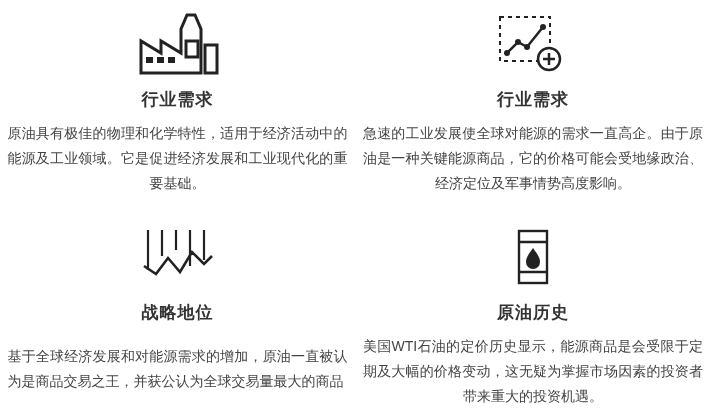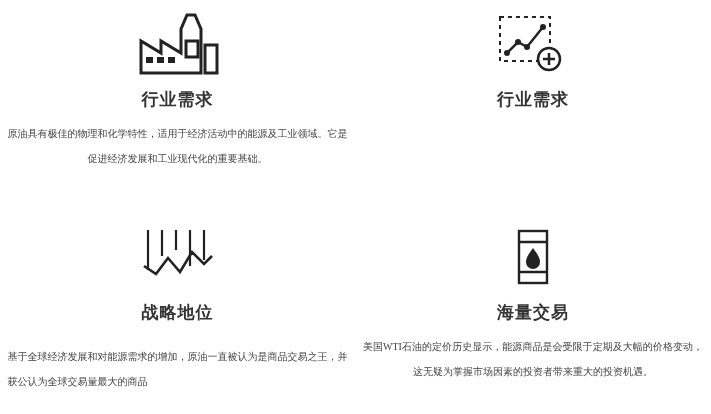--- a/index.html
+++ b/index.html
@@ -42,33 +42,33 @@
   .card-title {
     font-size: 17px;
     font-weight: bold;
     color: #333333;
     letter-spacing: 1px;
     margin-top: 4px;
     margin-bottom: 10px;
     text-align: center;
   }
   .card-body {
-    font-size: 10px;
+    font-size: 14px;
     line-height: 25px;
     color: #444444;
     text-align: center;
     width: 100%;
     max-width: 340px;
     word-break: break-all;
   }
   
   .cell-0 .card-body { text-align: justify; text-align-last: center; }
   .cell-1 .card-body { text-align: justify; text-align-last: center; }
   .cell-2 .card-body { text-align: justify; text-align-last: left; margin-top: 10px; }
-  .cell-3 .card-body { text-align: justify; text-align-last: center; font-family: Liberation Serif, serif; }
+  .cell-3 .card-body { text-align: justify; text-align-last: center; }
   .cell-2 .icon-wrap, .cell-3 .icon-wrap { margin-top: 10px; }
 </style>
 </head>
 <body>
 
 <div class="grid">
 
   <div class="cell cell-0">
     <div class="icon-wrap">
       <svg width="86" height="66" viewBox="0 0 86 66" fill="none" stroke="#222" stroke-width="3">
@@ -91,20 +91,21 @@
         <polyline points="13,42 24,31 33,36 49,16" fill="none" stroke="#222" stroke-width="2.5"></polyline>
         <circle cx="13" cy="42" r="3" fill="#222" stroke="none"></circle>
         <circle cx="24" cy="31" r="3" fill="#222" stroke="none"></circle>
         <circle cx="33" cy="36" r="3" fill="#222" stroke="none"></circle>
         <circle cx="49" cy="16" r="3" fill="#222" stroke="none"></circle>
         <circle cx="55" cy="48" r="11" fill="#fff" stroke="#222" stroke-width="2.5"></circle>
         <path d="M55 42 V54 M49 48 H61" stroke="#222" stroke-width="2.5"></path>
       </svg>
     </div>
     <div class="card-title">行业需求</div>
+    <div class="card-body">急速的工业发展使全球对能源的需求一直高企。由于原油是一种关键能源商品，它的价格可能会受地缘政治、经济定位及军事情势高度影响。</div>
   </div>
 
   <div class="cell cell-2">
     <div class="icon-wrap">
       <svg width="80" height="62" viewBox="0 0 80 62" fill="none" stroke="#222" stroke-width="2.2">
         <path d="M10 4 V44 M24 4 V30 M38 4 V24 M52 4 V40 M66 4 V34"></path>
         <polyline points="6,40 18,48 30,32 42,46 54,26 66,38 74,30" stroke-width="2.6"></polyline>
       </svg>
     </div>
     <div class="card-title">战略地位</div>
@@ -112,17 +113,17 @@
   </div>
 
   <div class="cell cell-3">
     <div class="icon-wrap">
       <svg width="54" height="62" viewBox="0 0 54 62" fill="none" stroke="#222" stroke-width="2.4">
         <rect x="13" y="5" width="28" height="52" fill="none"></rect>
         <path d="M13 16 H41 M13 46 H41"></path>
         <path d="M27 22 C22 29 20 32 20 36 a7 7 0 0 0 14 0 c0-4-2-7-7-14 Z" fill="#222" stroke="none"></path>
       </svg>
     </div>
-    <div class="card-title">海量交易</div>
+    <div class="card-title">原油历史</div>
     <div class="card-body">美国WTI石油的定价历史显示，能源商品是会受限于定期及大幅的价格变动，这无疑为掌握市场因素的投资者带来重大的投资机遇。</div>
   </div>
 
 </div>
 
 </body></html>

